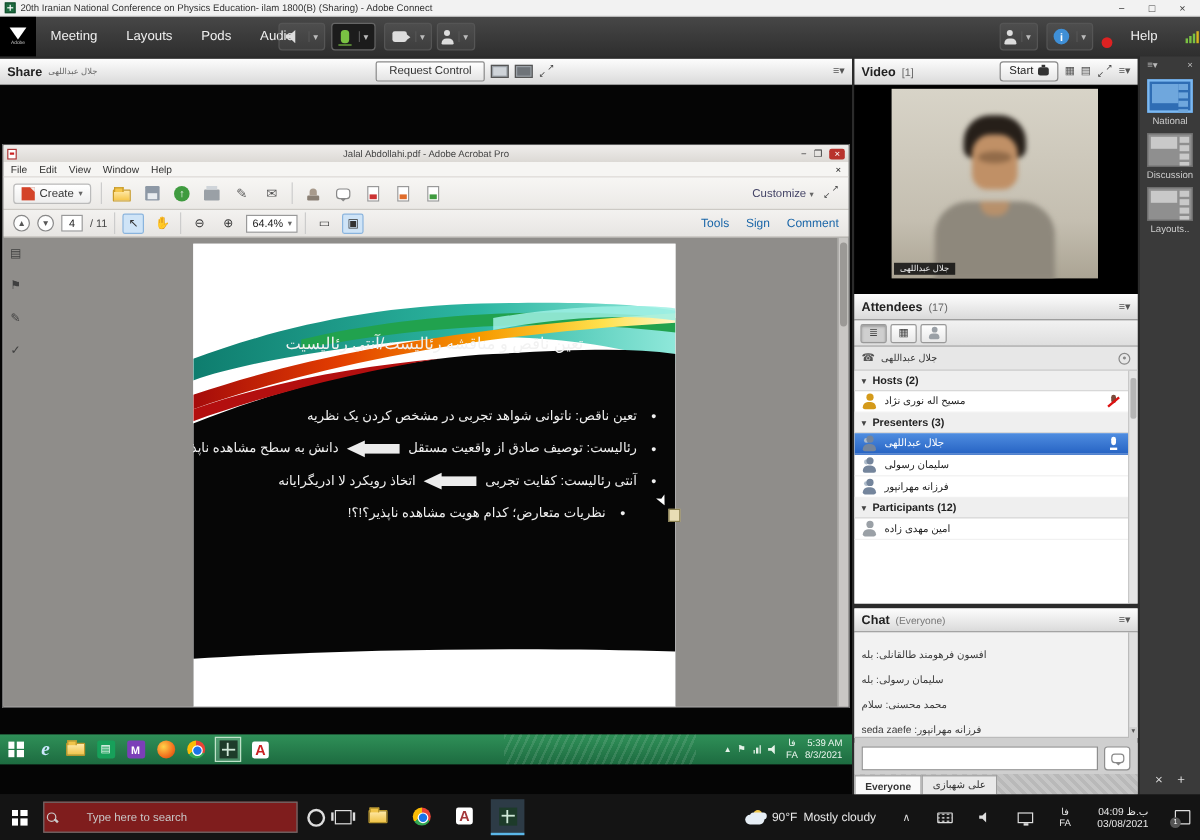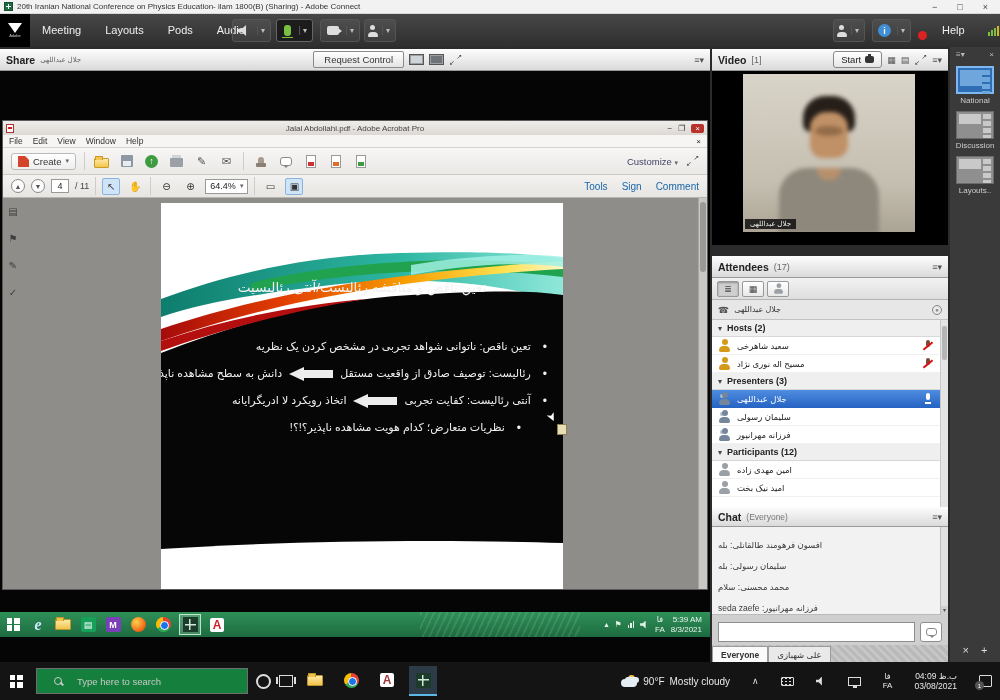--- a/index.html
+++ b/index.html
@@ -161,21 +161,21 @@
   .webcam{position:absolute;left:31px;top:3px;width:172px;height:158px;background:linear-gradient(#d8d4c8,#c4beb0 70%,#aba494);overflow:hidden;}
   .cam-blur{position:absolute;inset:0;filter:blur(2px);}
   .p-hair{position:absolute;left:60px;top:22px;width:52px;height:36px;border-radius:22px 22px 8px 8px;background:#261f19;}
   .p-face{position:absolute;left:67px;top:38px;width:38px;height:46px;border-radius:16px 16px 13px 13px;background:#c09066;}
   .p-shadow{position:absolute;left:72px;top:52px;width:28px;height:10px;background:rgba(60,40,20,.35);border-radius:50%;}
   .p-body{position:absolute;left:36px;top:94px;width:100px;height:66px;border-radius:28px 28px 0 0;background:#8e887c;}
   .p-collar{position:absolute;left:74px;top:94px;width:24px;height:12px;background:#b7906b;border-radius:0 0 10px 10px;}
   .vid-name{position:absolute;left:2px;bottom:3px;background:rgba(15,15,15,.85);color:#eee;font-size:7px;padding:1px 5px;}
 
   
-  .att-pod{position:absolute;left:712px;top:256px;width:236px;height:258px;background:#a3a3a3;}
+  .att-pod{position:absolute;left:712px;top:245px;width:236px;height:258px;background:#a3a3a3;}
   .att-toolbar{position:absolute;left:0;right:0;top:22px;height:22px;background:linear-gradient(#f2f2f2,#dedede);border-bottom:1px solid #b5b5b5;display:flex;align-items:center;gap:3px;padding:0 5px;}
   .vt-btn{width:22px;height:16px;border:1px solid #999;border-radius:2px;background:linear-gradient(#fff,#e8e8e8);font-size:9px;color:#444;display:flex;align-items:center;justify-content:center;}
   .vt-btn.on{background:#cfcfcf;box-shadow:inset 0 1px 2px rgba(0,0,0,.3);}
   .spk-bar{position:absolute;left:0;right:0;top:44px;height:20px;background:#e7e7e7;border-bottom:1px solid #c2c2c2;display:flex;align-items:center;gap:5px;padding:0 6px;font-size:8px;color:#333;}
   .spk-bar .ph{font-size:9px;color:#555;}
   .spk-bar .circ-dot{margin-left:auto;width:10px;height:10px;border-radius:50%;border:1px solid #888;color:#888;font-size:6px;display:flex;align-items:center;justify-content:center;}
   .att-list{position:absolute;left:0;right:8px;top:64px;bottom:0;overflow:hidden;background:#fff;}
   .agroup{height:17px;background:#efefef;border-bottom:1px solid #d8d8d8;display:flex;align-items:center;gap:5px;padding:0 6px;font-size:9px;font-weight:bold;color:#222;}
   .gh{font-size:8px;color:#444;}
   .arow{height:18px;display:flex;align-items:center;gap:6px;padding:0 6px;border-bottom:1px solid #f1f1f1;font-size:8.5px;color:#222;}
@@ -231,21 +231,21 @@
     linear-gradient(#6fa7dd,#6fa7dd) 0 7px/8px 5px no-repeat,
     linear-gradient(#6fa7dd,#6fa7dd) 0 14px/8px 5px no-repeat,
     linear-gradient(#6fa7dd,#6fa7dd) 0 21px/8px 3px no-repeat;}
   .thumb.rows::before{height:10px;}
   .ls-label{display:block;text-align:center;color:#ccc;font-size:8px;margin-bottom:6px;}
   .ls-bottom{position:absolute;left:0;bottom:6px;width:100%;display:flex;gap:12px;justify-content:center;color:#ddd;font-size:11px;}
 
   
   .taskbar{position:absolute;left:0;top:662px;width:1000px;height:38px;background:#141414;display:flex;align-items:center;padding:0 4px;gap:8px;}
   .tb-start{width:24px;display:flex;justify-content:center;}
-  .search-box{width:212px;height:26px;background:#15803d;border:1px solid #6e6e6e;display:flex;align-items:center;gap:12px;padding:0 17px;}
+  .search-box{width:212px;height:26px;background:#7f1d1d;border:1px solid #6e6e6e;display:flex;align-items:center;gap:22px;padding:0 2px;}
   .mag{position:relative;width:9px;height:9px;flex:0 0 auto;}
   .mag::before{content:"";position:absolute;left:0;top:0;width:6px;height:6px;border:1.5px solid #ccc;border-radius:50%;}
   .mag::after{content:"";position:absolute;left:6px;top:6px;width:4px;height:1.5px;background:#ccc;transform:rotate(45deg);}
   .search-input{background:transparent;border:none;outline:none;color:#ddd;font-size:9.5px;font-family:inherit;flex:1;}
   .search-input::placeholder{color:#c9c9c9;}
   .cortana{width:15px;height:15px;border-radius:50%;border:2px solid #ddd;}
   .taskview{width:14px;height:12px;border:1.5px solid #ddd;position:relative;}
   .taskview::before{content:"";position:absolute;left:-4px;top:1px;width:2px;height:7px;background:#ddd;}
   .taskview::after{content:"";position:absolute;right:-4px;top:1px;width:2px;height:7px;background:#ddd;}
   .tb-app{width:28px;height:30px;display:flex;align-items:center;justify-content:center;border-bottom:2px solid transparent;}
@@ -594,25 +594,20 @@
       <span dir="rtl">جلال عبداللهی</span>
       <span class="circ-dot">●</span>
     </div>
     <div class="att-list">
       <div class="agroup">
         <span class="gh">▾</span>
         <span>Hosts (2)</span>
       </div>
       <div class="arow">
         <span class="att-ico host"></span>
-        <span class="aname" dir="rtl">سعید شاهرخی</span>
-        <span class="mic-off row-right"></span>
-      </div>
-      <div class="arow">
-        <span class="att-ico host"></span>
         <span class="aname" dir="rtl">مسیح اله نوری نژاد</span>
         <span class="mic-off row-right"></span>
       </div>
       <div class="agroup">
         <span class="gh">▾</span>
         <span>Presenters (3)</span>
       </div>
       <div class="arow sel">
         <span class="att-ico pres scr"></span>
         <span class="aname" dir="rtl">جلال عبداللهی</span>
@@ -626,24 +621,20 @@
         <span class="att-ico pres scr"></span>
         <span class="aname" dir="rtl">فرزانه مهرانپور</span>
       </div>
       <div class="agroup">
         <span class="gh">▾</span>
         <span>Participants (12)</span>
       </div>
       <div class="arow">
         <span class="att-ico part"></span>
         <span class="aname" dir="rtl">امین مهدی زاده</span>
-      </div>
-      <div class="arow">
-        <span class="att-ico part"></span>
-        <span class="aname" dir="rtl">امید نیک بخت</span>
       </div>
     </div>
     <div class="att-scroll">
         <div class="att-thumb"></div>
       </div>
   </div>
 
   <div class="chat-pod">
     <div class="pod-hd">
       <span class="pod-title">Chat</span>

